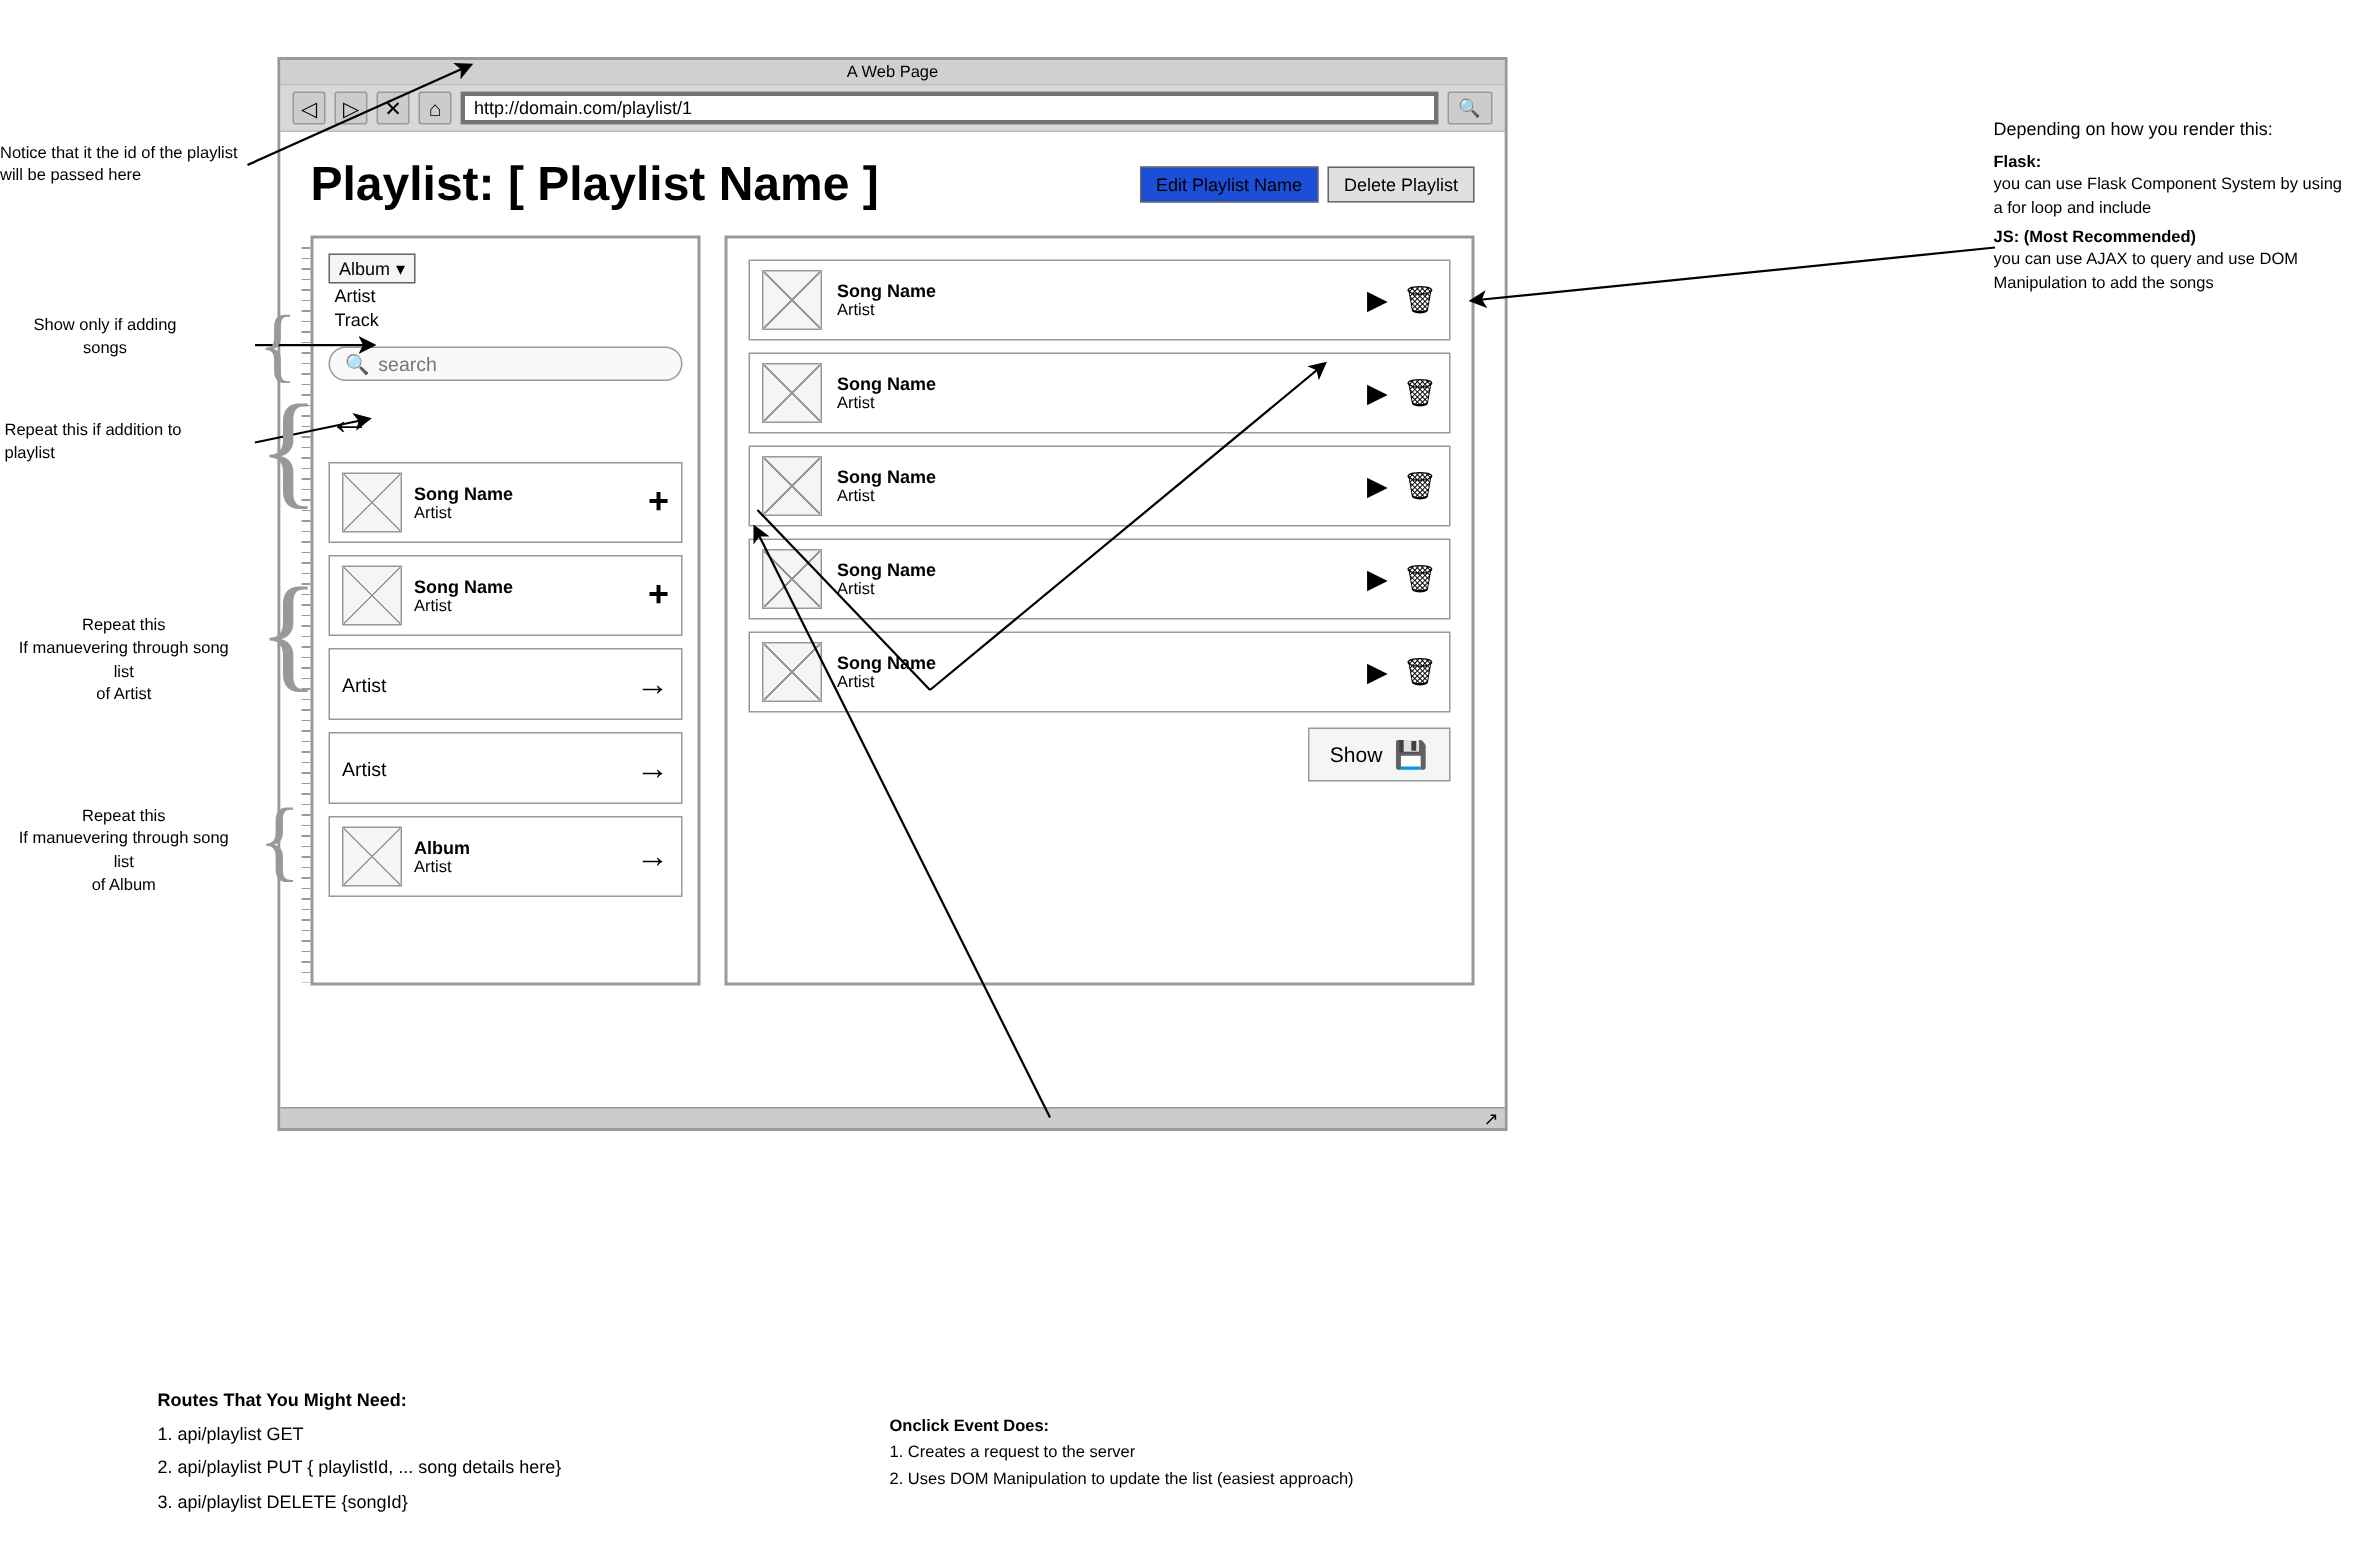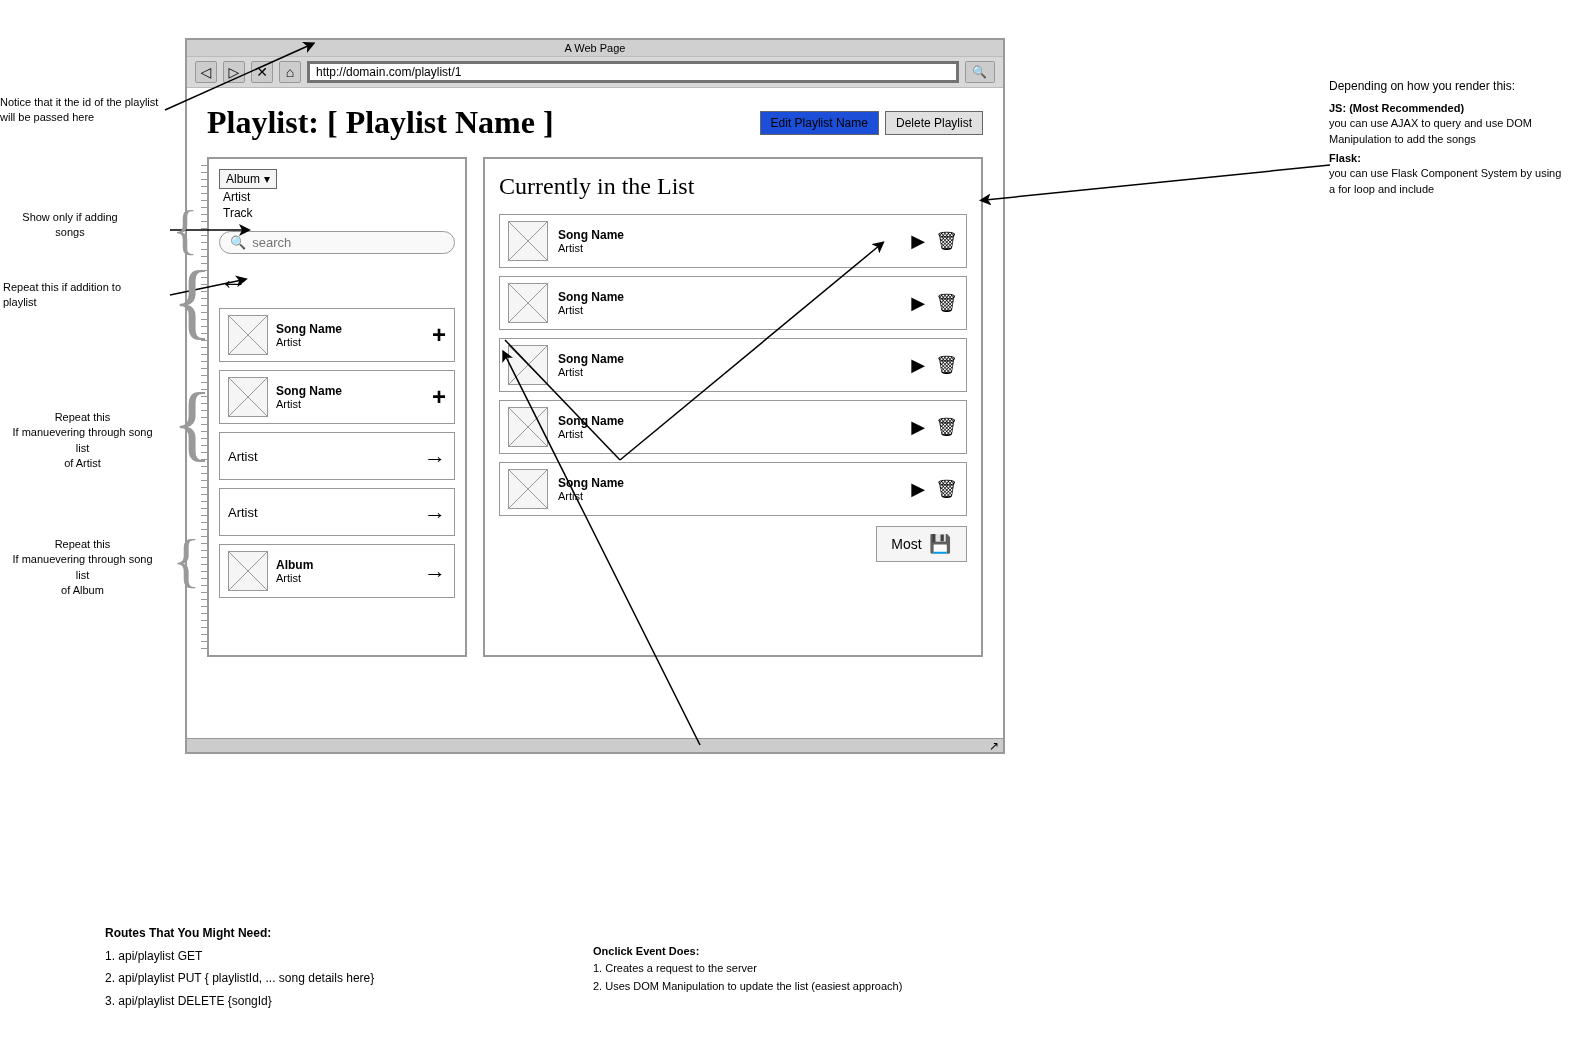--- a/index.html
+++ b/index.html
@@ -85,21 +85,21 @@
     .page-header {
       display: flex;
       align-items: center;
       justify-content: space-between;
       margin-bottom: 16px;
     }
 
     .page-title {
       font-size: 32px;
       font-weight: bold;
-      font-family: Liberation Serif, serif;
+      font-family: Liberation Sans, sans-serif;
     }
 
     .header-buttons {
       display: flex;
       gap: 6px;
     }
 
     .btn-edit-playlist {
       padding: 4px 10px;
       border: 1px solid #666;
@@ -430,26 +430,26 @@
   <span>Repeat this<br>If manuevering through song list<br>of Artist</span>
 </div>
 
 <div class="note note-repeat-album" style="top:537px; left:10px; width:145px; text-align:center;">
   <span>Repeat this<br>If manuevering through song list<br>of Album</span>
 </div>
 
 <div class="note note-render" style="top:78px; right:15px; width:240px;">
   <div style="font-size:12px; margin-bottom:6px;">Depending on how you render this:</div>
   <div style="margin-bottom:4px;">
+    <strong>Flask:</strong>
+    <br><span>you can use Flask Component System by using a for loop and include</span>
+  </div>
+  <div style="margin-bottom:4px;">
     <strong>JS: (Most Recommended)</strong>
     <br><span>you can use AJAX to query and use DOM Manipulation to add the songs</span>
-  </div>
-  <div style="margin-bottom:4px;">
-    <strong>Flask:</strong>
-    <br><span>you can use Flask Component System by using a for loop and include</span>
   </div>
 </div>
 
 <div class="browser-wrapper">
 
   <div class="browser-title-bar">
     <span>A Web Page</span>
   </div>
 
   <div class="browser-toolbar">
@@ -528,21 +528,20 @@
           <div class="song-thumbnail"></div>
           <div class="song-info">
             <div class="song-name">Album</div>
             <div class="song-artist">Artist</div>
           </div>
           <div class="arrow-right-btn">→</div>
         </div>
       </div>
 
       <div class="right-panel">
-        <div class="right-panel-title">Currently in the List</div>
 
         <div class="playlist-song-item">
           <div class="song-thumbnail"></div>
           <div class="song-info">
             <div class="song-name">Song Name</div>
             <div class="song-artist">Artist</div>
           </div>
           <div class="play-btn">▶</div>
           <div class="delete-song-btn">🗑</div>
         </div>
@@ -582,21 +581,21 @@
           <div class="song-info">
             <div class="song-name">Song Name</div>
             <div class="song-artist">Artist</div>
           </div>
           <div class="play-btn">▶</div>
           <div class="delete-song-btn">🗑</div>
         </div>
 
         <div class="save-row">
           <button class="save-btn">
-            <span>Most</span>
+            <span>Show</span>
             <span style="font-size:18px;">💾</span>
           </button>
         </div>
       </div>
     </div>
   </div>
 
   <div class="browser-scrollbar">
     <span style="font-size:12px;">↗</span>
   </div>

